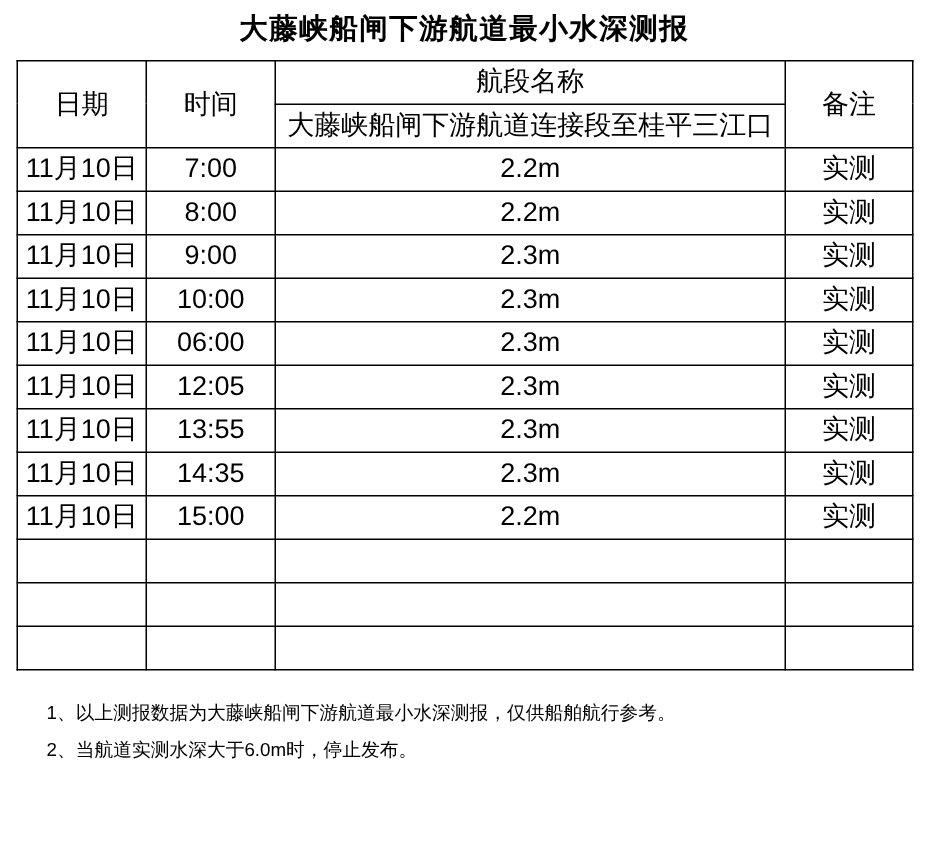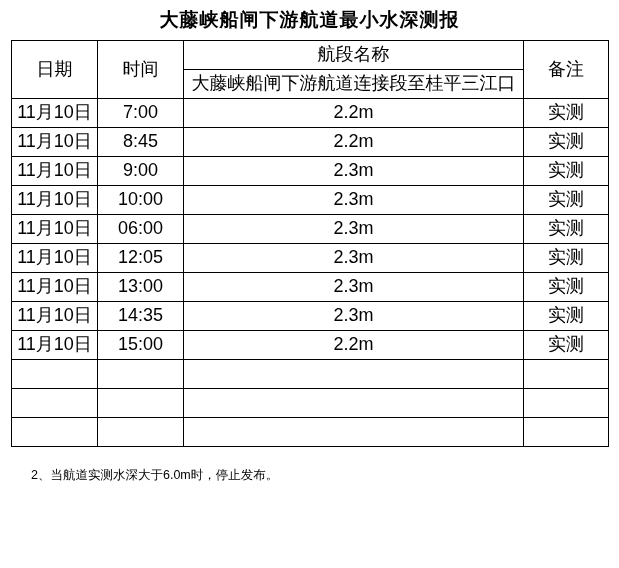--- a/index.html
+++ b/index.html
@@ -100,21 +100,21 @@
       </tr>
 
       <tr>
         <td>11月10日</td>
         <td>7:00</td>
         <td>2.2m</td>
         <td>实测</td>
       </tr>
       <tr>
         <td>11月10日</td>
-        <td>8:45</td>
+        <td>8:00</td>
         <td>2.2m</td>
         <td>实测</td>
       </tr>
       <tr>
         <td>11月10日</td>
         <td>9:00</td>
         <td>2.3m</td>
         <td>实测</td>
       </tr>
       <tr>
@@ -130,21 +130,21 @@
         <td>实测</td>
       </tr>
       <tr>
         <td>11月10日</td>
         <td>12:05</td>
         <td>2.3m</td>
         <td>实测</td>
       </tr>
       <tr>
         <td>11月10日</td>
-        <td>13:00</td>
+        <td>13:55</td>
         <td>2.3m</td>
         <td>实测</td>
       </tr>
       <tr>
         <td>11月10日</td>
         <td>14:35</td>
         <td>2.3m</td>
         <td>实测</td>
       </tr>
       <tr>
@@ -169,16 +169,17 @@
       <tr class="empty-row">
         <td></td>
         <td></td>
         <td></td>
         <td></td>
       </tr>
     </tbody>
   </table>
 
   <div class="notes">
+    <div class="note-item">1、以上测报数据为大藤峡船闸下游航道最小水深测报，仅供船舶航行参考。</div>
     <div class="note-item">2、当航道实测水深大于6.0m时，停止发布。</div>
   </div>
 
 </div>
 
 </body></html>

